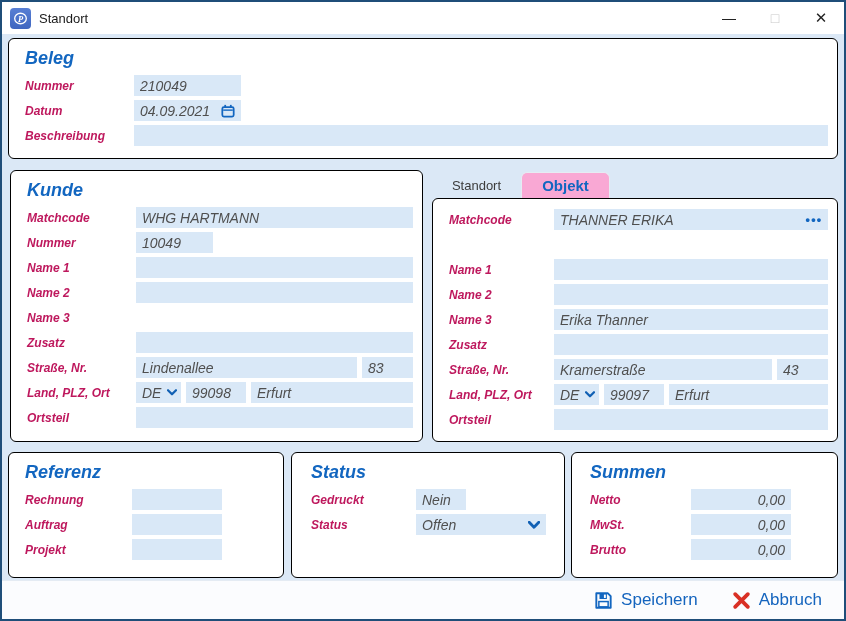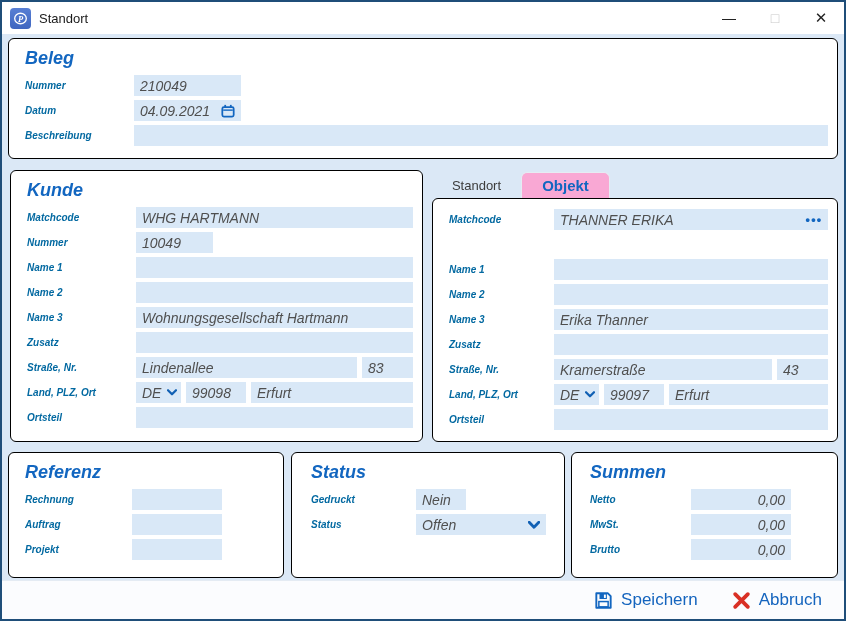--- a/index.html
+++ b/index.html
@@ -42,21 +42,21 @@
     padding:8px 9px 0 8px;
     font-style:italic;
   }
   .panel-title {
     color:#1266c0; font-size:18px; font-weight:bold;
     line-height:22px; margin:0 0 6px 8px;
   }
   .row { display:flex; align-items:center; height:21px; margin-bottom:4px; }
   .lbl {
     flex:none; width:117px; padding-left:8px;
-    font-size:10px; font-weight:600; color:#0369a1; white-space:nowrap;
+    font-size:12px; font-weight:600; color:#be185d; white-space:nowrap;
   }
   .field {
     background:#d9e8f7; height:21px; display:flex; align-items:center;
     padding:0 6px; font-size:14px; color:#4f4f4f; white-space:nowrap; overflow:hidden;
   }
   .field.grow { flex:1; }
   .gap { width:5px; flex:none; }
   .spacer-row { height:25px; }
   .num-field { justify-content:flex-end; }
   
@@ -159,23 +159,20 @@
       </div>
     </div>
     <div class="row">
       <span class="lbl">Name 2</span>
       <div class="field grow">
         <span></span>
       </div>
     </div>
     <div class="row">
       <span class="lbl">Name 3</span>
-      <div class="field grow">
-        <span>Wohnungsgesellschaft Hartmann</span>
-      </div>
     </div>
     <div class="row">
       <span class="lbl">Zusatz</span>
       <div class="field grow">
         <span></span>
       </div>
     </div>
     <div class="row">
       <span class="lbl">Straße, Nr.</span>
       <div class="field grow">

